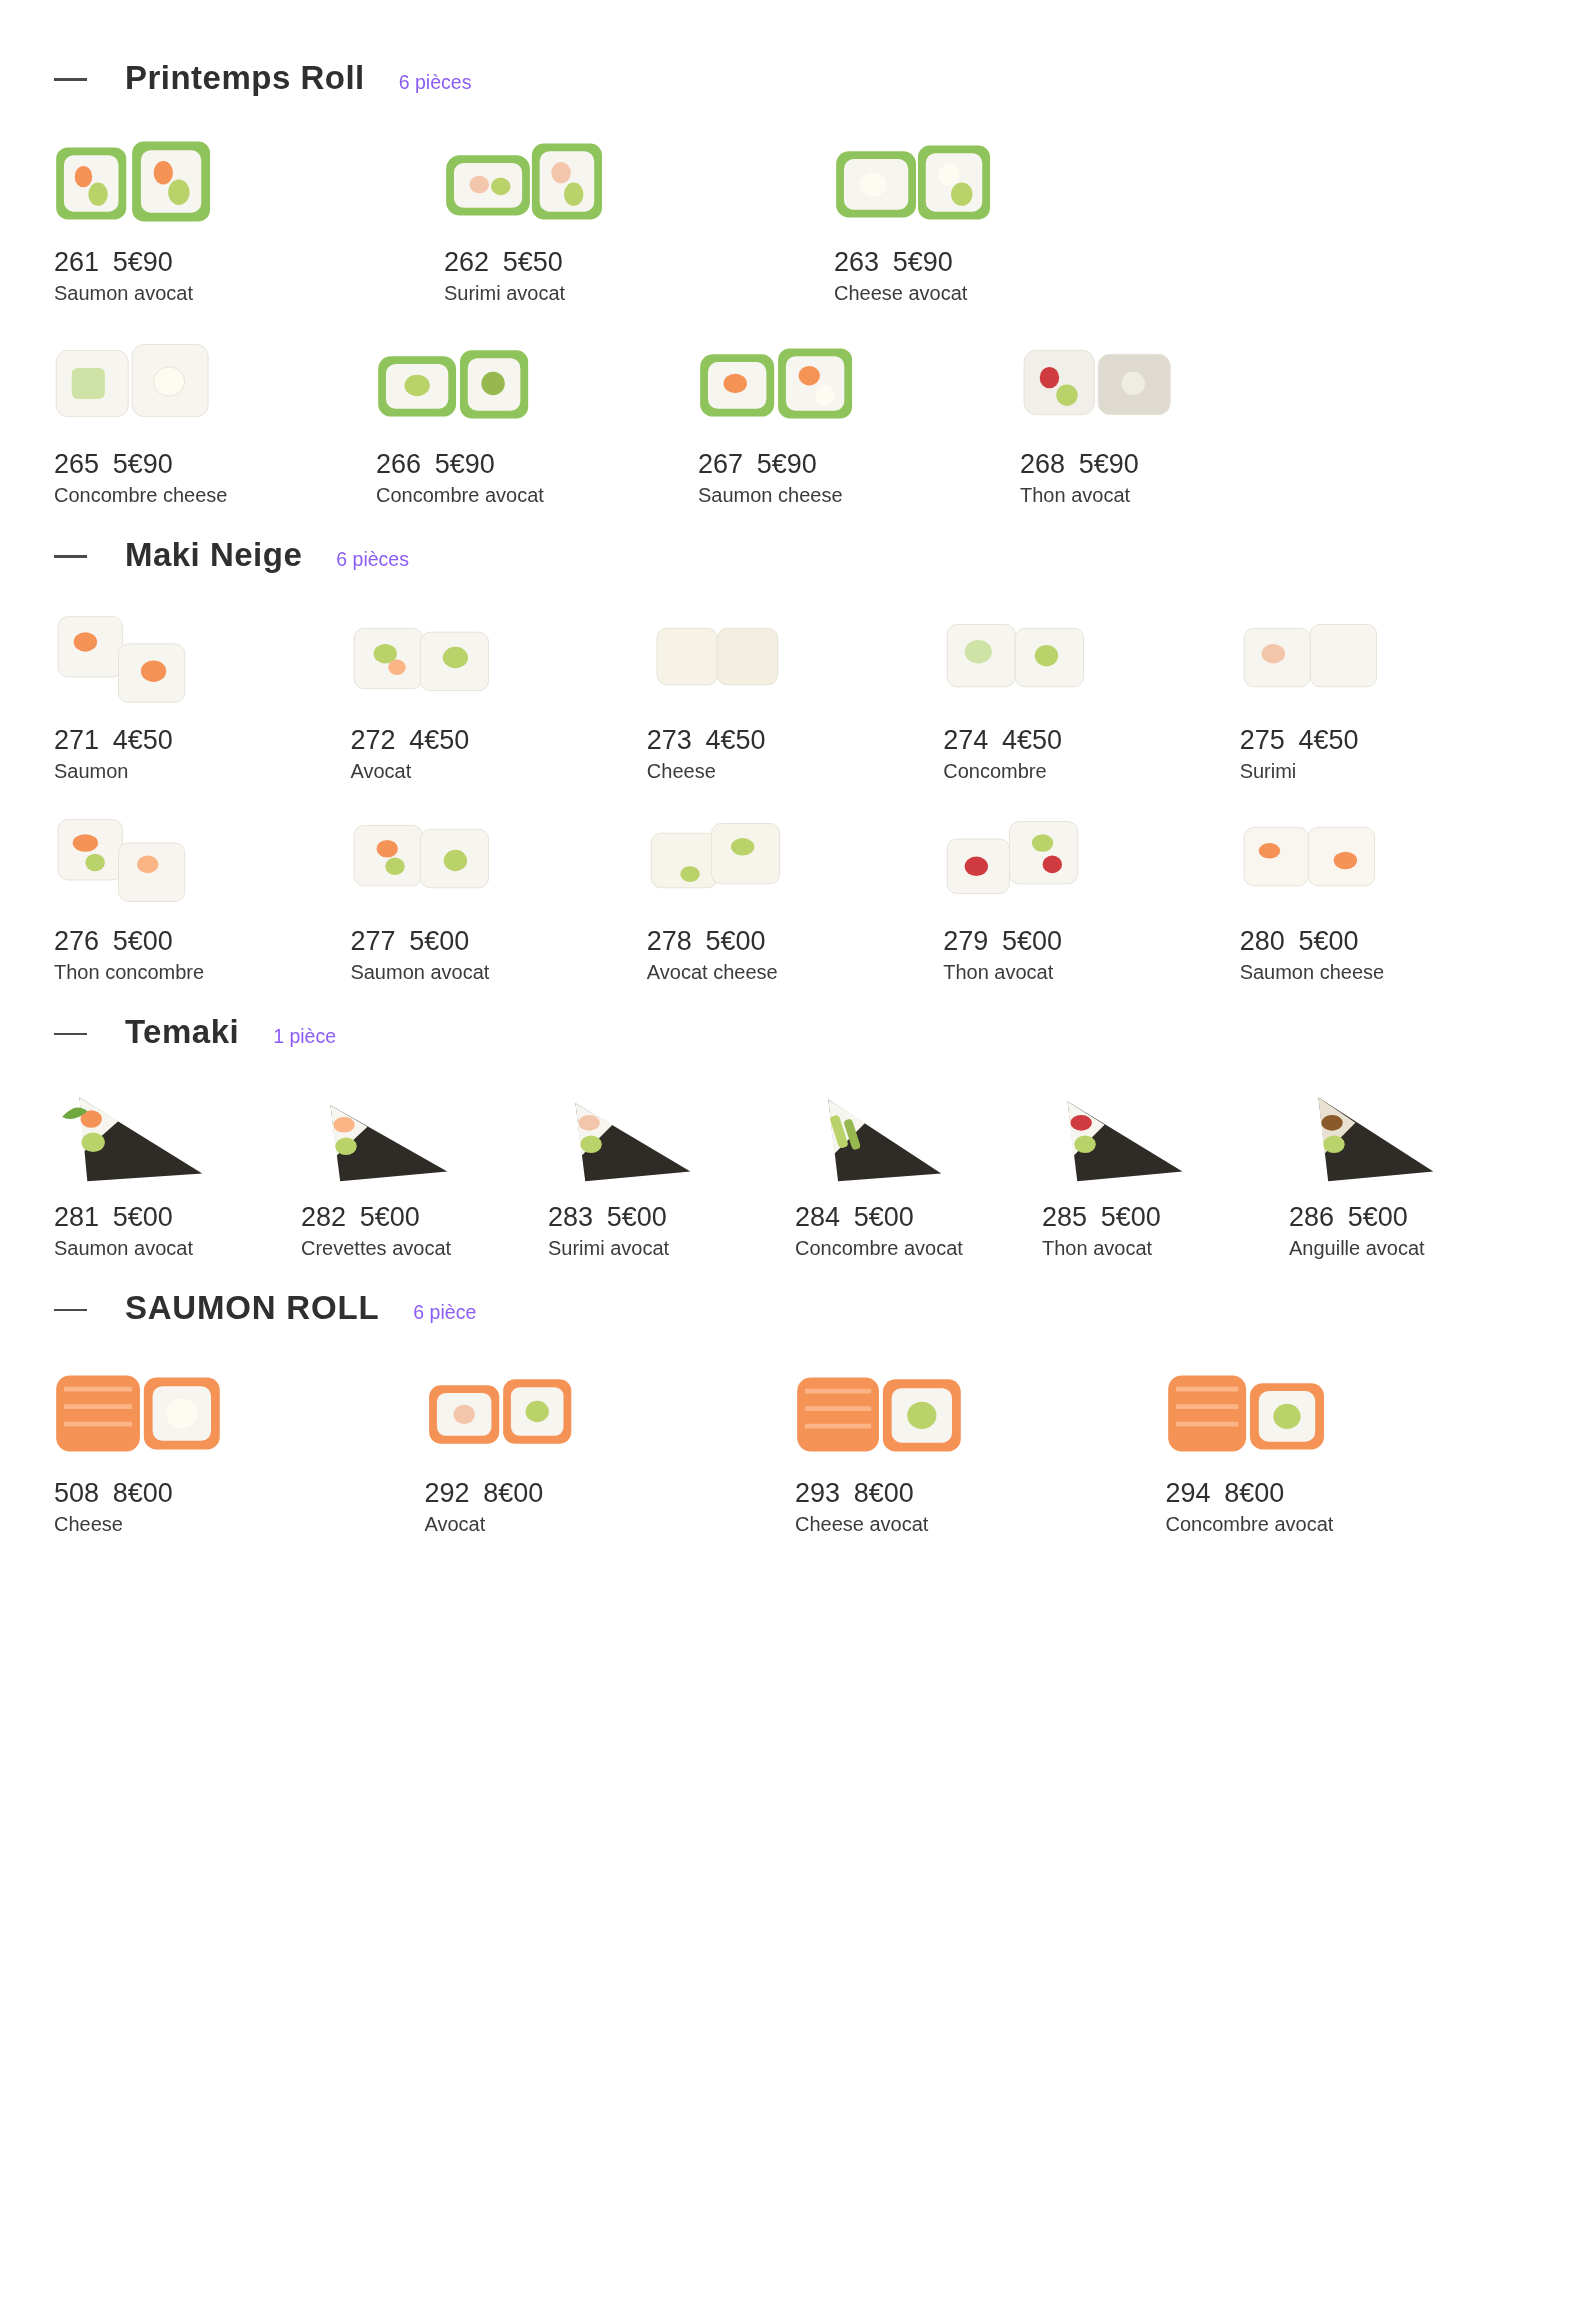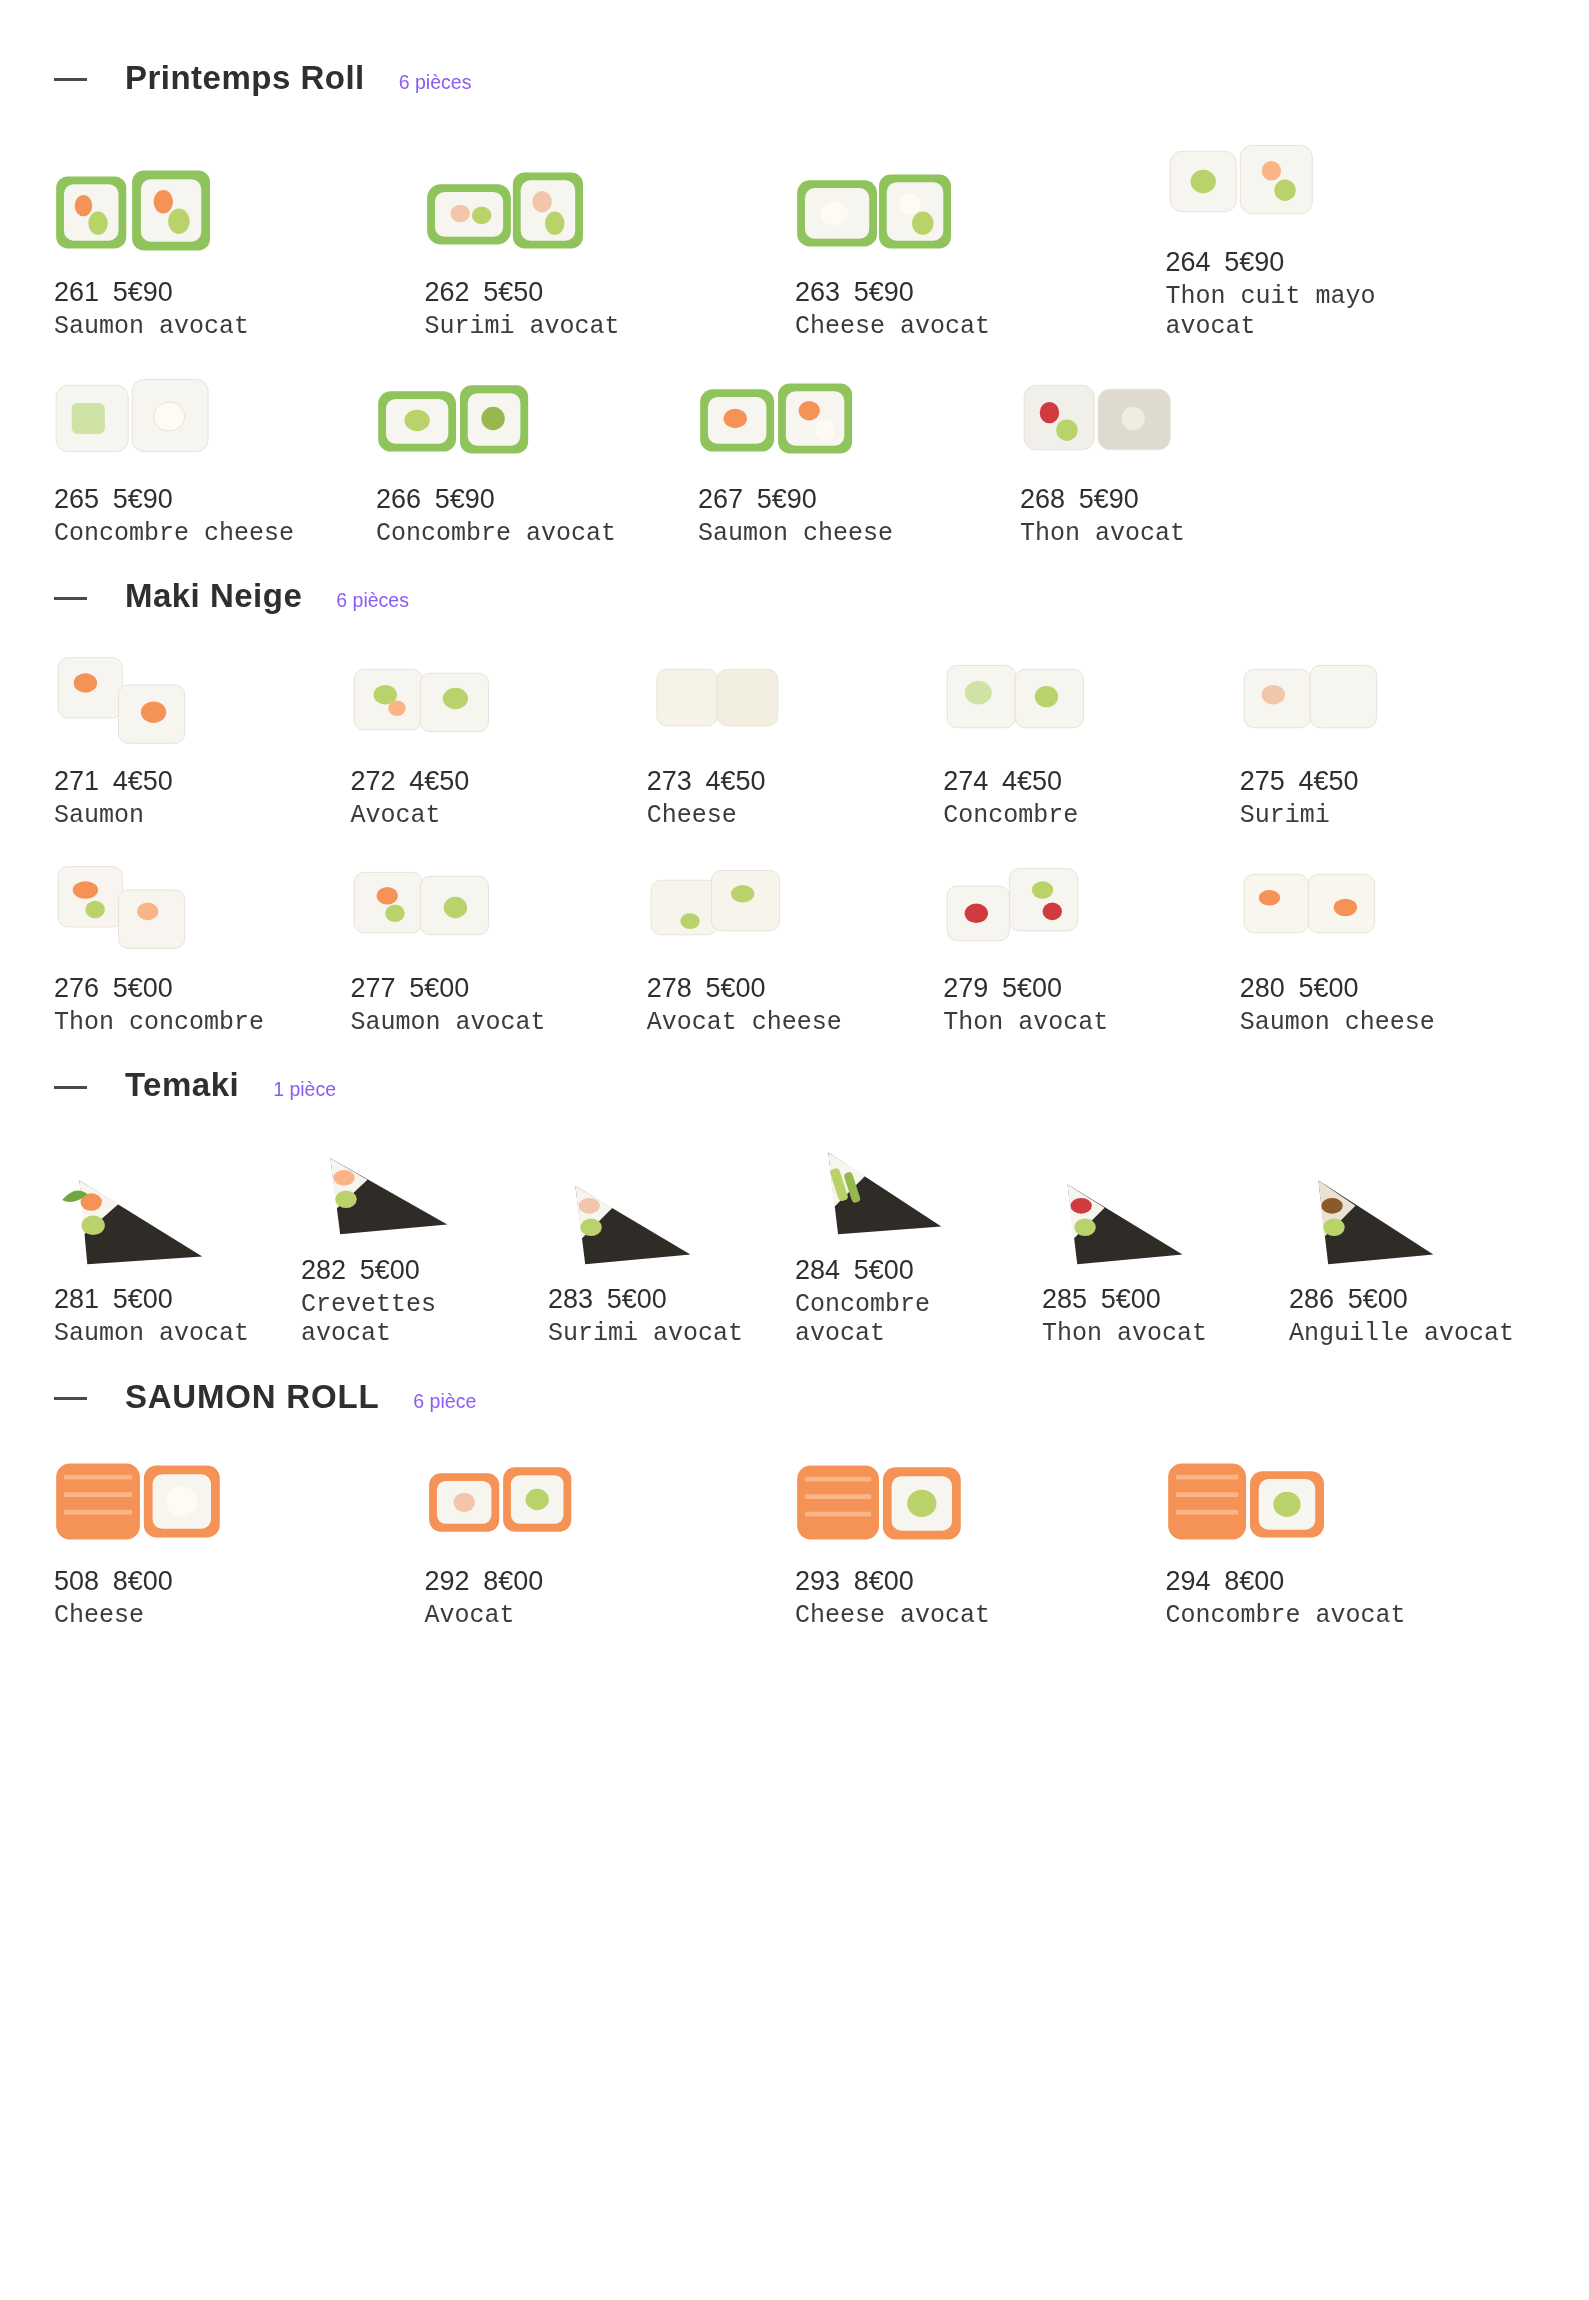--- a/index.html
+++ b/index.html
@@ -69,25 +69,24 @@
   .thumb svg { display: block; }
   .meta-line {
     font-size: 27px;
     color: #2f2f2f;
     margin-bottom: 3.9px;
     white-space: nowrap;
   }
   .code { margin-right: 13.7px; }
   .price { }
   .desc {
-    font-size: 25px;
+    font-size: 20px;
     line-height: 1.18;
     color: #3b3b3b;
     max-width: 293px;
-    font-family: Liberation Mono, monospace;
   }
 
   .block { margin-bottom: 25px; }
   .gap-top { margin-top: 29px; }
 
   
   .w-260 { width: 261px; }
   .w-320 { width: 322px; }
   .w-390 { width: 390px; }
 </style>
@@ -149,35 +148,20 @@
        <rect x="86" y="20" width="74" height="76" rx="12" fill="#8fc45c"></rect>
        <rect x="94" y="28" width="58" height="60" rx="10" fill="#f7f5f0"></rect>
        <ellipse cx="118" cy="50" rx="11" ry="11" fill="#fdfbf2"></ellipse>
        <ellipse cx="131" cy="70" rx="11" ry="12" fill="#b9d36a"></ellipse>
                 </g>
               </svg>
             </div>
             <div class="meta-line"><span class="code">263</span><span class="price">5€90</span></div>
             <div class="desc">Cheese avocat</div>
           </div>
-          <div class="cell w-390">
-            <div class="thumb">
-              <svg width="166" height="112" viewBox="0 0 170 115" xmlns="http://www.w3.org/2000/svg">
-                <g>
-                  <rect x="4" y="26" width="68" height="62" rx="12" fill="#f7f5f0" stroke="#e6e2d8"></rect>
-       <ellipse cx="38" cy="57" rx="13" ry="12" fill="#b9d36a"></ellipse>
-       <rect x="76" y="20" width="74" height="70" rx="12" fill="#f7f5f0" stroke="#e6e2d8"></rect>
-       <ellipse cx="108" cy="46" rx="10" ry="10" fill="#fbb485"></ellipse>
-       <ellipse cx="122" cy="66" rx="11" ry="11" fill="#b9d36a"></ellipse>
-                </g>
-              </svg>
-            </div>
-            <div class="meta-line"><span class="code">264</span><span class="price">5€90</span></div>
-            <div class="desc">Thon cuit mayo avocat</div>
-          </div>
         </div>
         <div class="row">
           <div class="cell w-320">
             <div class="thumb">
               <svg width="166" height="112" viewBox="0 0 170 115" xmlns="http://www.w3.org/2000/svg">
                 <g>
                   <rect x="2" y="24" width="74" height="68" rx="12" fill="#f7f5f0" stroke="#e6e2d8"></rect>
        <rect x="18" y="42" width="34" height="32" rx="6" fill="#cfe3a6"></rect>
        <rect x="80" y="18" width="78" height="74" rx="12" fill="#f7f5f0" stroke="#e6e2d8"></rect>
        <ellipse cx="118" cy="56" rx="16" ry="15" fill="#fdfbf2" stroke="#e6e2d8"></ellipse>

